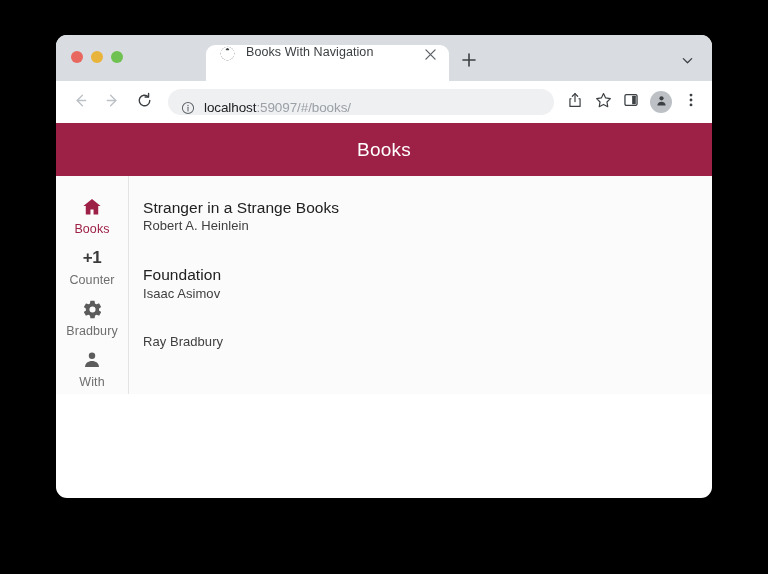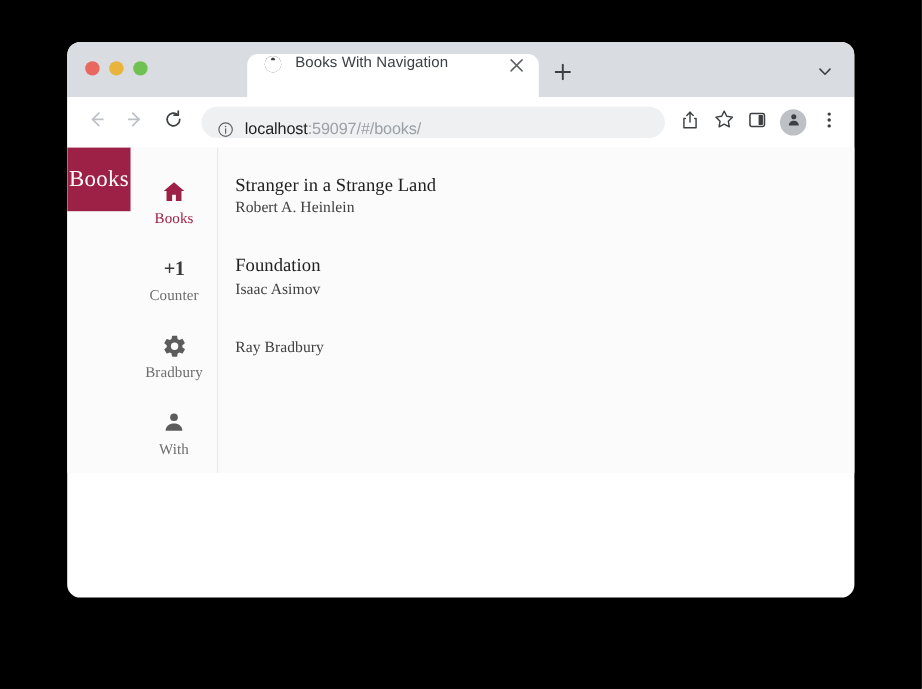--- a/index.html
+++ b/index.html
@@ -177,21 +177,21 @@
     display: flex; align-items: center; justify-content: center;
     margin: 0 4px;
   }
 
   
   .viewport {
     position: relative;
     height: 271px;
     background: #fbfbfb;
     display: flex;
-    font-family: Liberation Serif, serif;
+    flex-direction: column;
   }
 
   .app-bar {
     height: 53px;
     background: #9d2046;
     display: flex;
     align-items: center;
     justify-content: center;
     flex: 0 0 53px;
   }
@@ -456,21 +456,21 @@
                 <path d="M4.4 19.6c0-4.2 3.4-6.6 7.6-6.6s7.6 2.4 7.6 6.6z" fill="currentColor"></path>
               </svg>
             </span>
             <span class="rail-label">With</span>
           </div>
         </div>
 
         <div class="book-list">
 
           <div class="book-item">
-            <div class="book-title">Stranger in a Strange Land</div>
+            <div class="book-title">Stranger in a Strange Books</div>
             <div class="book-author">Robert A. Heinlein</div>
           </div>
 
           <div class="book-item">
             <div class="book-title">Foundation</div>
             <div class="book-author">Isaac Asimov</div>
           </div>
 
           <div class="book-item">
             <div class="book-author">Ray Bradbury</div>

